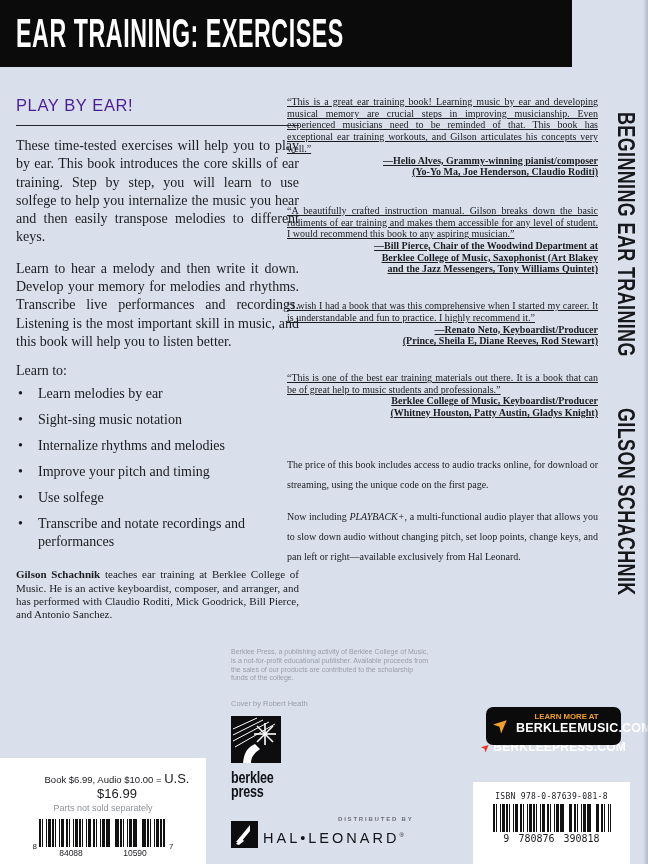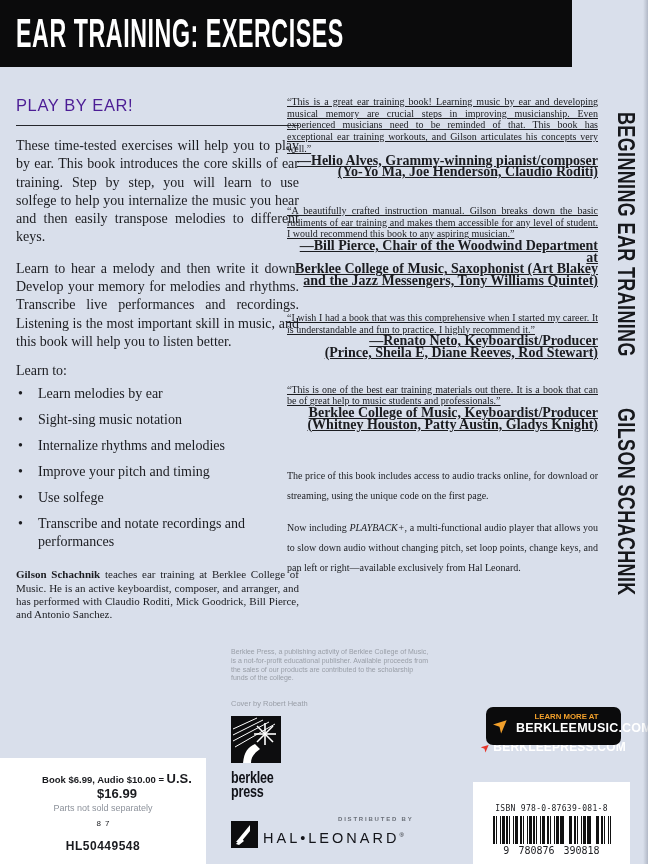--- a/index.html
+++ b/index.html
@@ -28,21 +28,21 @@
   .bullets{list-style:none;margin:0;padding:0;}
   .bullets li{position:relative;padding-left:22px;font-size:14px;line-height:18px;
               margin-bottom:8px;}
   .bullets li::before{content:"•";position:absolute;left:2px;top:0;}
   .bio{margin:17px 0 0 0;font-size:11px;line-height:13.3px;text-align:justify;}
   .bio-name{font-weight:bold;}
   
   .col-right{position:absolute;left:287px;top:96px;width:311px;}
   .quote{margin:0;text-decoration:underline;}
   .q-text{margin:0;font-size:10px;line-height:11.7px;text-align:justify;}
-  .q-attr{font-size:14px;line-height:11.7px;font-weight:bold;text-align:right;}
+  .q-attr{font-size:10px;line-height:11.7px;font-weight:bold;text-align:right;}
   .q1{margin-bottom:27px;} .q2{margin-bottom:25px;} .q3{margin-bottom:25px;} .q4{margin-bottom:36px;}
   .audio-para{margin:0 0 12px 0;font-size:10px;line-height:20px;text-align:justify;}
   .audio-para em{font-style:italic;}
   
   .fine-print{position:absolute;left:231px;top:648px;width:198px;
               font-family:"Liberation Sans",sans-serif;font-size:7px;line-height:8.8px;color:#999ea7;}
   .cover-credit{position:absolute;left:231px;top:699px;
               font-family:"Liberation Sans",sans-serif;font-size:7.5px;color:#999ea7;}
   .bp-logo{position:absolute;left:231px;top:716px;width:70px;}
   .bp-wordmark{font-family:"Liberation Sans",sans-serif;font-weight:bold;font-size:17px;
@@ -67,37 +67,37 @@
   .badge1 .b-site{color:#fff;font-weight:bold;font-size:12px;letter-spacing:0.2px;}
   .badge2{left:486px;top:707px;width:135px;height:38px;box-sizing:border-box;padding:5px 4px 0 30px;}
   .badge2 .arrow{position:absolute;left:7px;top:8px;color:#f2a02b;font-size:19px;
                  transform:rotate(-42deg);line-height:1;}
   .badge2 .b-line1{color:#f2a02b;font-weight:bold;font-size:7.8px;text-align:center;}
   .badge2 .b-site{color:#fff;font-weight:bold;font-size:12.5px;letter-spacing:0.2px;text-align:center;}
   
   .price-box{position:absolute;left:0;top:758px;width:206px;height:106px;background:#ffffff;
              text-align:center;font-family:"Liberation Sans",sans-serif;color:#1a1b1f;
              padding-top:13px;box-sizing:border-box;}
-  .pb-line1{font-weight:bold;font-size:9.5px;margin-left:28px;}
+  .pb-line1{font-weight:normal;font-size:9.5px;margin-left:28px;}
   .pb-line1 .big{font-size:13px;}
   .pb-note{font-size:9px;color:#8d929b;margin-top:2px;}
   .bars{background-image:repeating-linear-gradient(90deg,
         #111 0px,#111 2px,#fff 2px,#fff 3px,
         #111 3px,#111 4px,#fff 4px,#fff 7px,
         #111 7px,#111 8px,#fff 8px,#fff 9px,
         #111 9px,#111 12px,#fff 12px,#fff 13.5px);}
   .upc{display:flex;align-items:flex-end;justify-content:center;margin-top:6px;}
   .upc-side{font-size:8px;padding-bottom:7px;margin:0 2px;}
   .upc-mid{width:128px;}
   .upc-bars{height:28px;width:128px;}
   .upc-digits{display:flex;justify-content:space-around;font-size:8.5px;margin-top:1px;}
   .hl-number{font-weight:bold;font-size:12px;letter-spacing:0.5px;margin-top:4px;}
   .isbn-box{position:absolute;left:473px;top:782px;width:157px;height:82px;background:#ffffff;
             text-align:center;font-family:"DejaVu Sans Mono",monospace;color:#1a1b1f;
-            padding-top:22px;box-sizing:border-box;}
+            padding-top:10px;box-sizing:border-box;}
   .isbn-label{font-size:8px;letter-spacing:0.3px;}
   .ean-bars{height:28px;width:118px;margin:3px auto 0 auto;}
   .ean-digits{display:flex;justify-content:center;gap:9px;font-size:10px;margin-top:1px;}
 </style>
 </head>
 <body>
 
 <div class="page">
 
   <div class="band-top">
@@ -206,20 +206,27 @@
     <span class="arrow">➤</span>
     <div class="b-line1">LEARN MORE AT</div>
     <div class="b-site">BERKLEEMUSIC.COM</div>
   </div>
 
   <div class="price-box">
     <div class="pb-line1"><span>Book $6.99, Audio $10.00 = </span><span class="big">U.S. $16.99</span></div>
     <div class="pb-note">Parts not sold separately</div>
     <div class="upc">
       <span class="upc-side">8</span>
+      <div class="upc-mid">
+        <div class="bars upc-bars"></div>
+        <div class="upc-digits">
+          <span>84088</span>
+          <span>10590</span>
+        </div>
+      </div>
       <span class="upc-side">7</span>
     </div>
     <div class="hl-number">HL50449548</div>
   </div>
 
   <div class="isbn-box">
     <div class="isbn-label">ISBN 978-0-87639-081-8</div>
     <div class="bars ean-bars"></div>
     <div class="ean-digits">
       <span>9</span>

